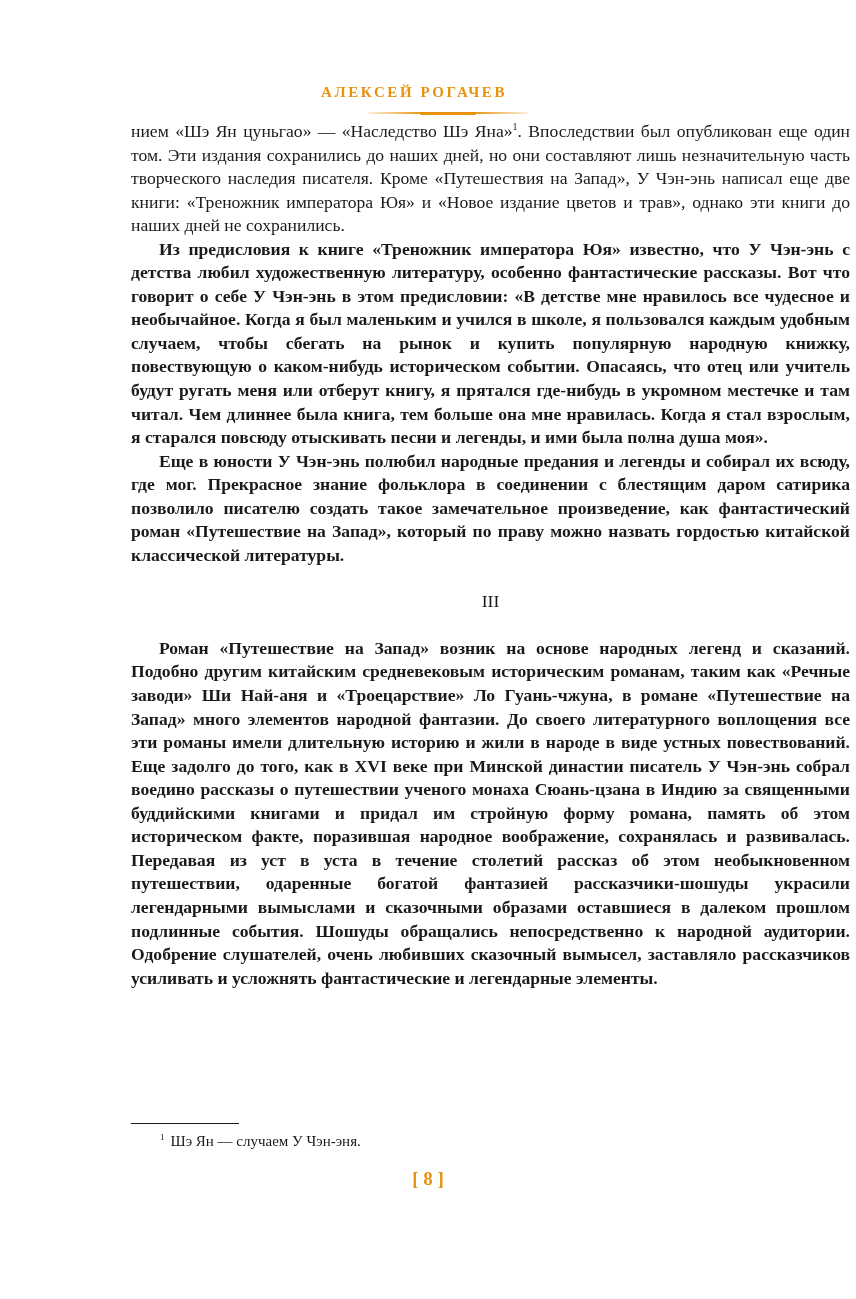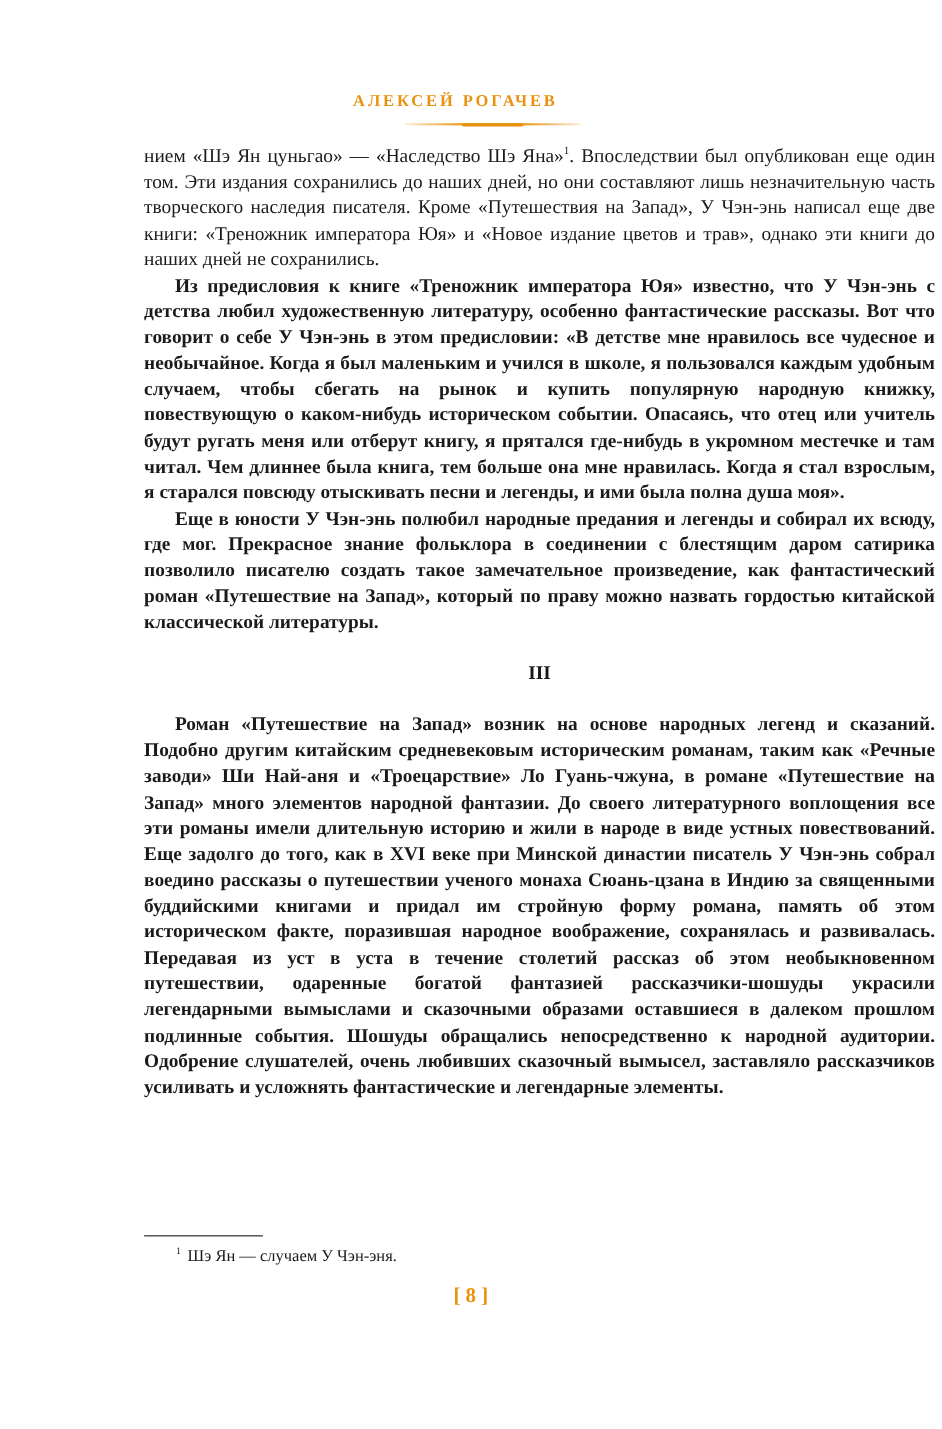--- a/index.html
+++ b/index.html
@@ -4,26 +4,26 @@
 <style>
   html, body { margin: 0; padding: 0; background: #ffffff; }
   body { width: 856px; height: 1299px; position: relative; overflow: hidden;
          font-family: "Liberation Serif", "DejaVu Serif", serif; color: #1a1a1a; }
   .running-head { position: absolute; top: 84px; left: 0; width: 828px; text-align: center;
          font-size: 15px; font-weight: bold; letter-spacing: 2.6px; color: #e8920e; }
   .head-rule { position: absolute; top: 112px; left: 368px; width: 160px; height: 2px;
          background: linear-gradient(to right, rgba(232,146,14,0.15), #e8920e 35%, #e8920e 65%, rgba(232,146,14,0.15)); }
   .head-rule::after { content: ""; position: absolute; left: 52px; top: -0.5px; width: 56px; height: 3px;
          background: #e8920e; border-radius: 2px; }
-  .body-text { position: absolute; left: 131px; top: 130px; width: 719px;
+  .body-text { position: absolute; left: 131px; top: 120px; width: 719px;
          font-size: 17.6px; line-height: 23.55px; text-align: justify; }
   .body-text p { margin: 0; text-indent: 0; }
   .body-text p.indent { text-indent: 28px; font-weight: bold; }
   .sup { font-size: 10px; vertical-align: super; line-height: 0; }
-  .section-num { text-align: center; font-weight: bold; margin: 23px 0 23px 0 !important;
+  .section-num { text-align: center; font-weight: normal; margin: 23px 0 23px 0 !important;
          font-size: 17.6px; text-indent: 0 !important; }
   .fn-rule { position: absolute; left: 131px; top: 1123px; width: 108px; height: 1px; background: #1a1a1a; }
   .footnote { position: absolute; left: 160px; top: 1132px; font-size: 15px; }
   .footnote .fn-mark { font-size: 9px; vertical-align: super; margin-right: 6px; }
   .footnote .fn-term { }
   .page-number { position: absolute; top: 1168px; left: 0; width: 856px; text-align: center;
          font-size: 19px; font-weight: bold; color: #e8920e; }
 </style>
 </head>
 <body>

